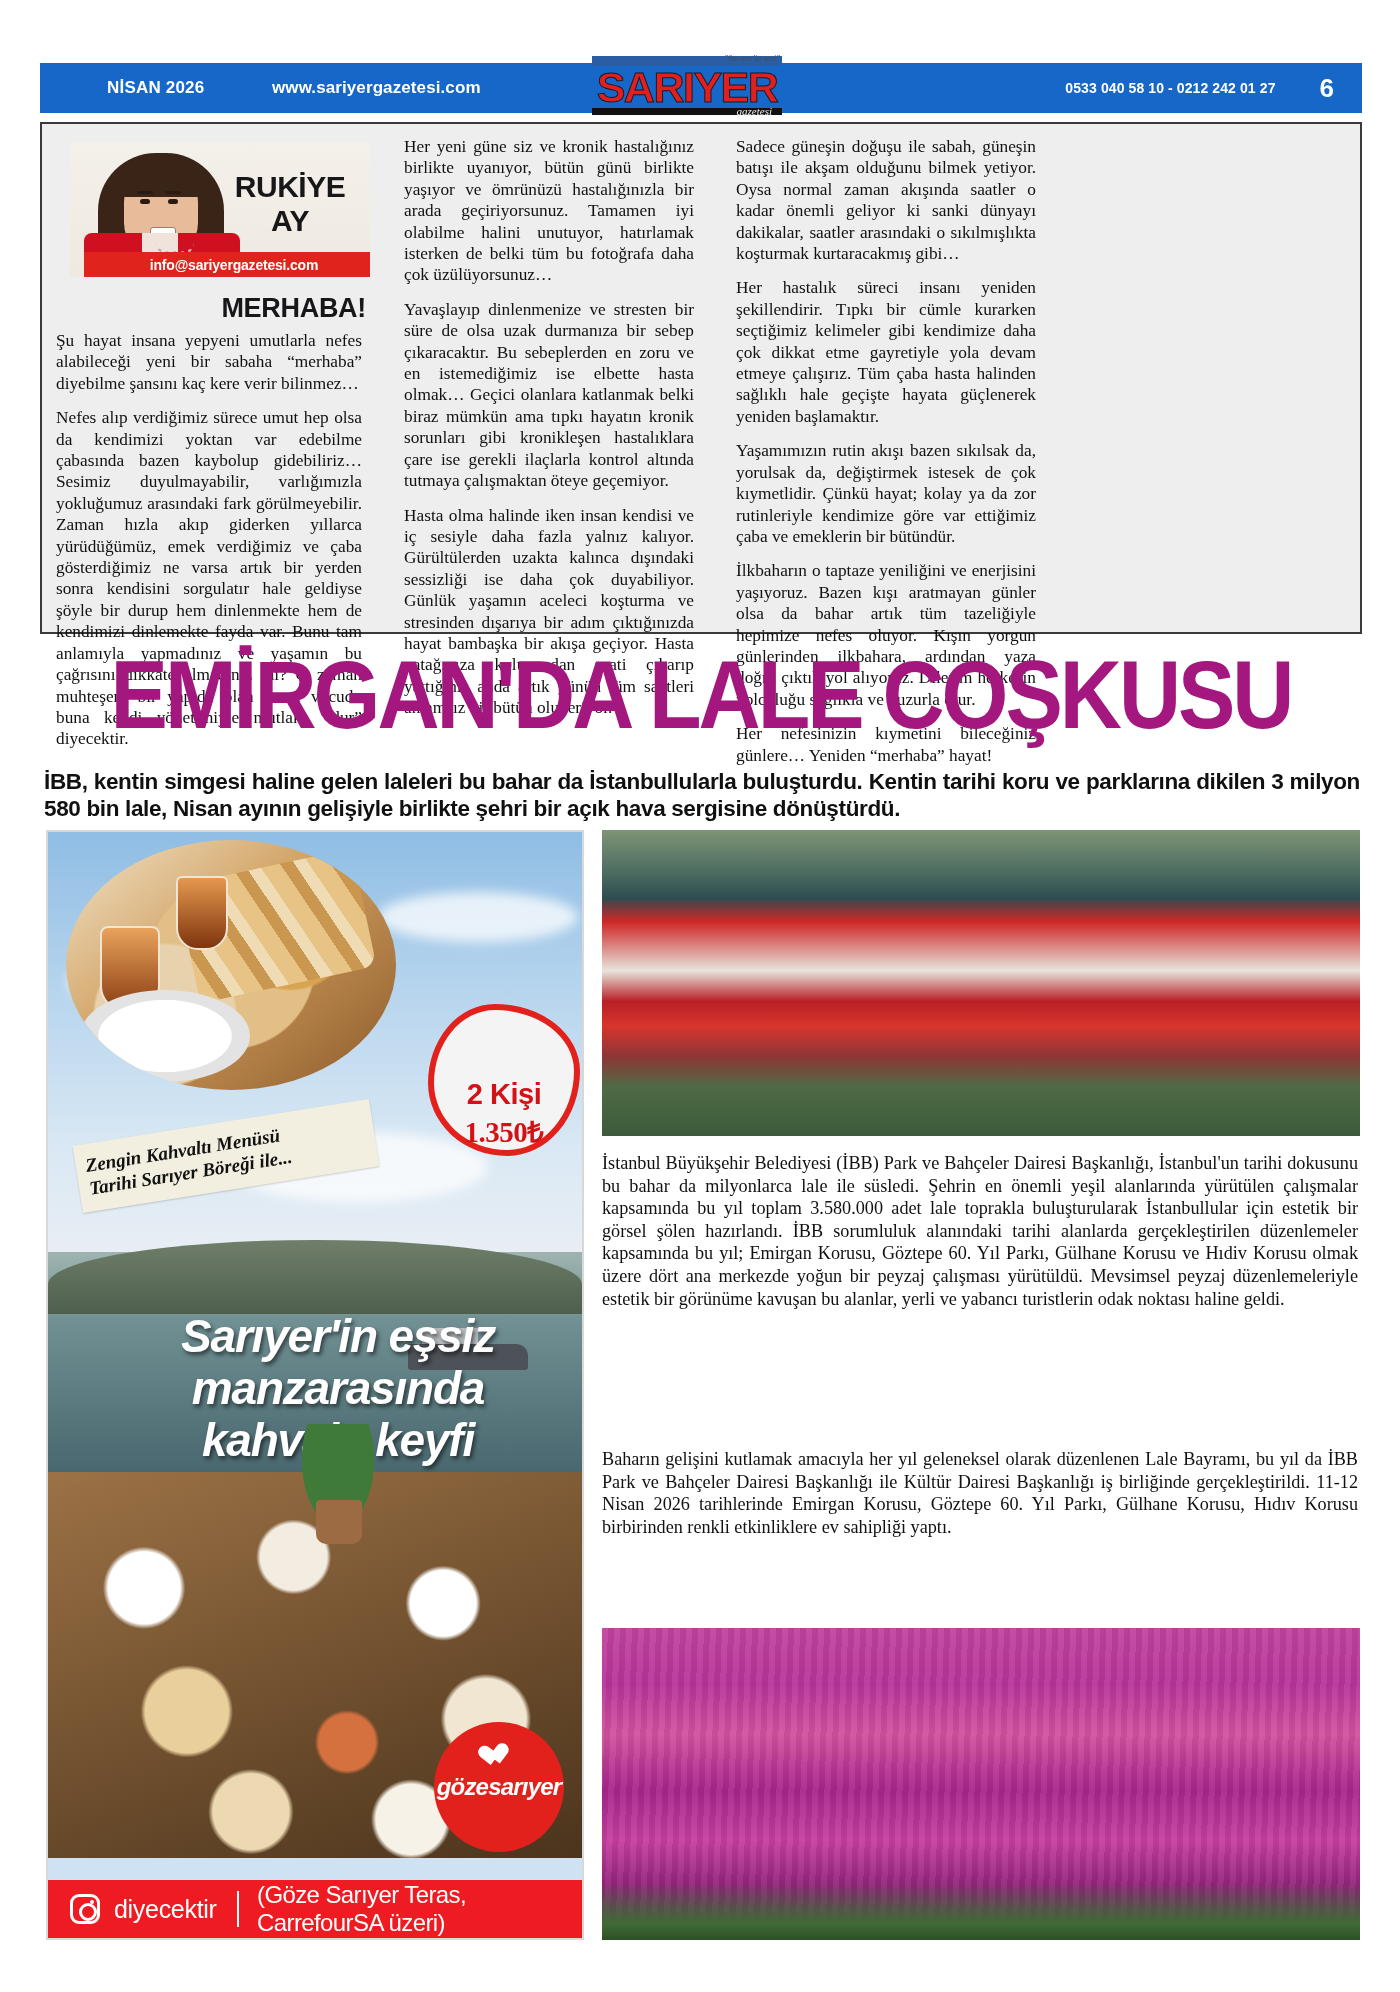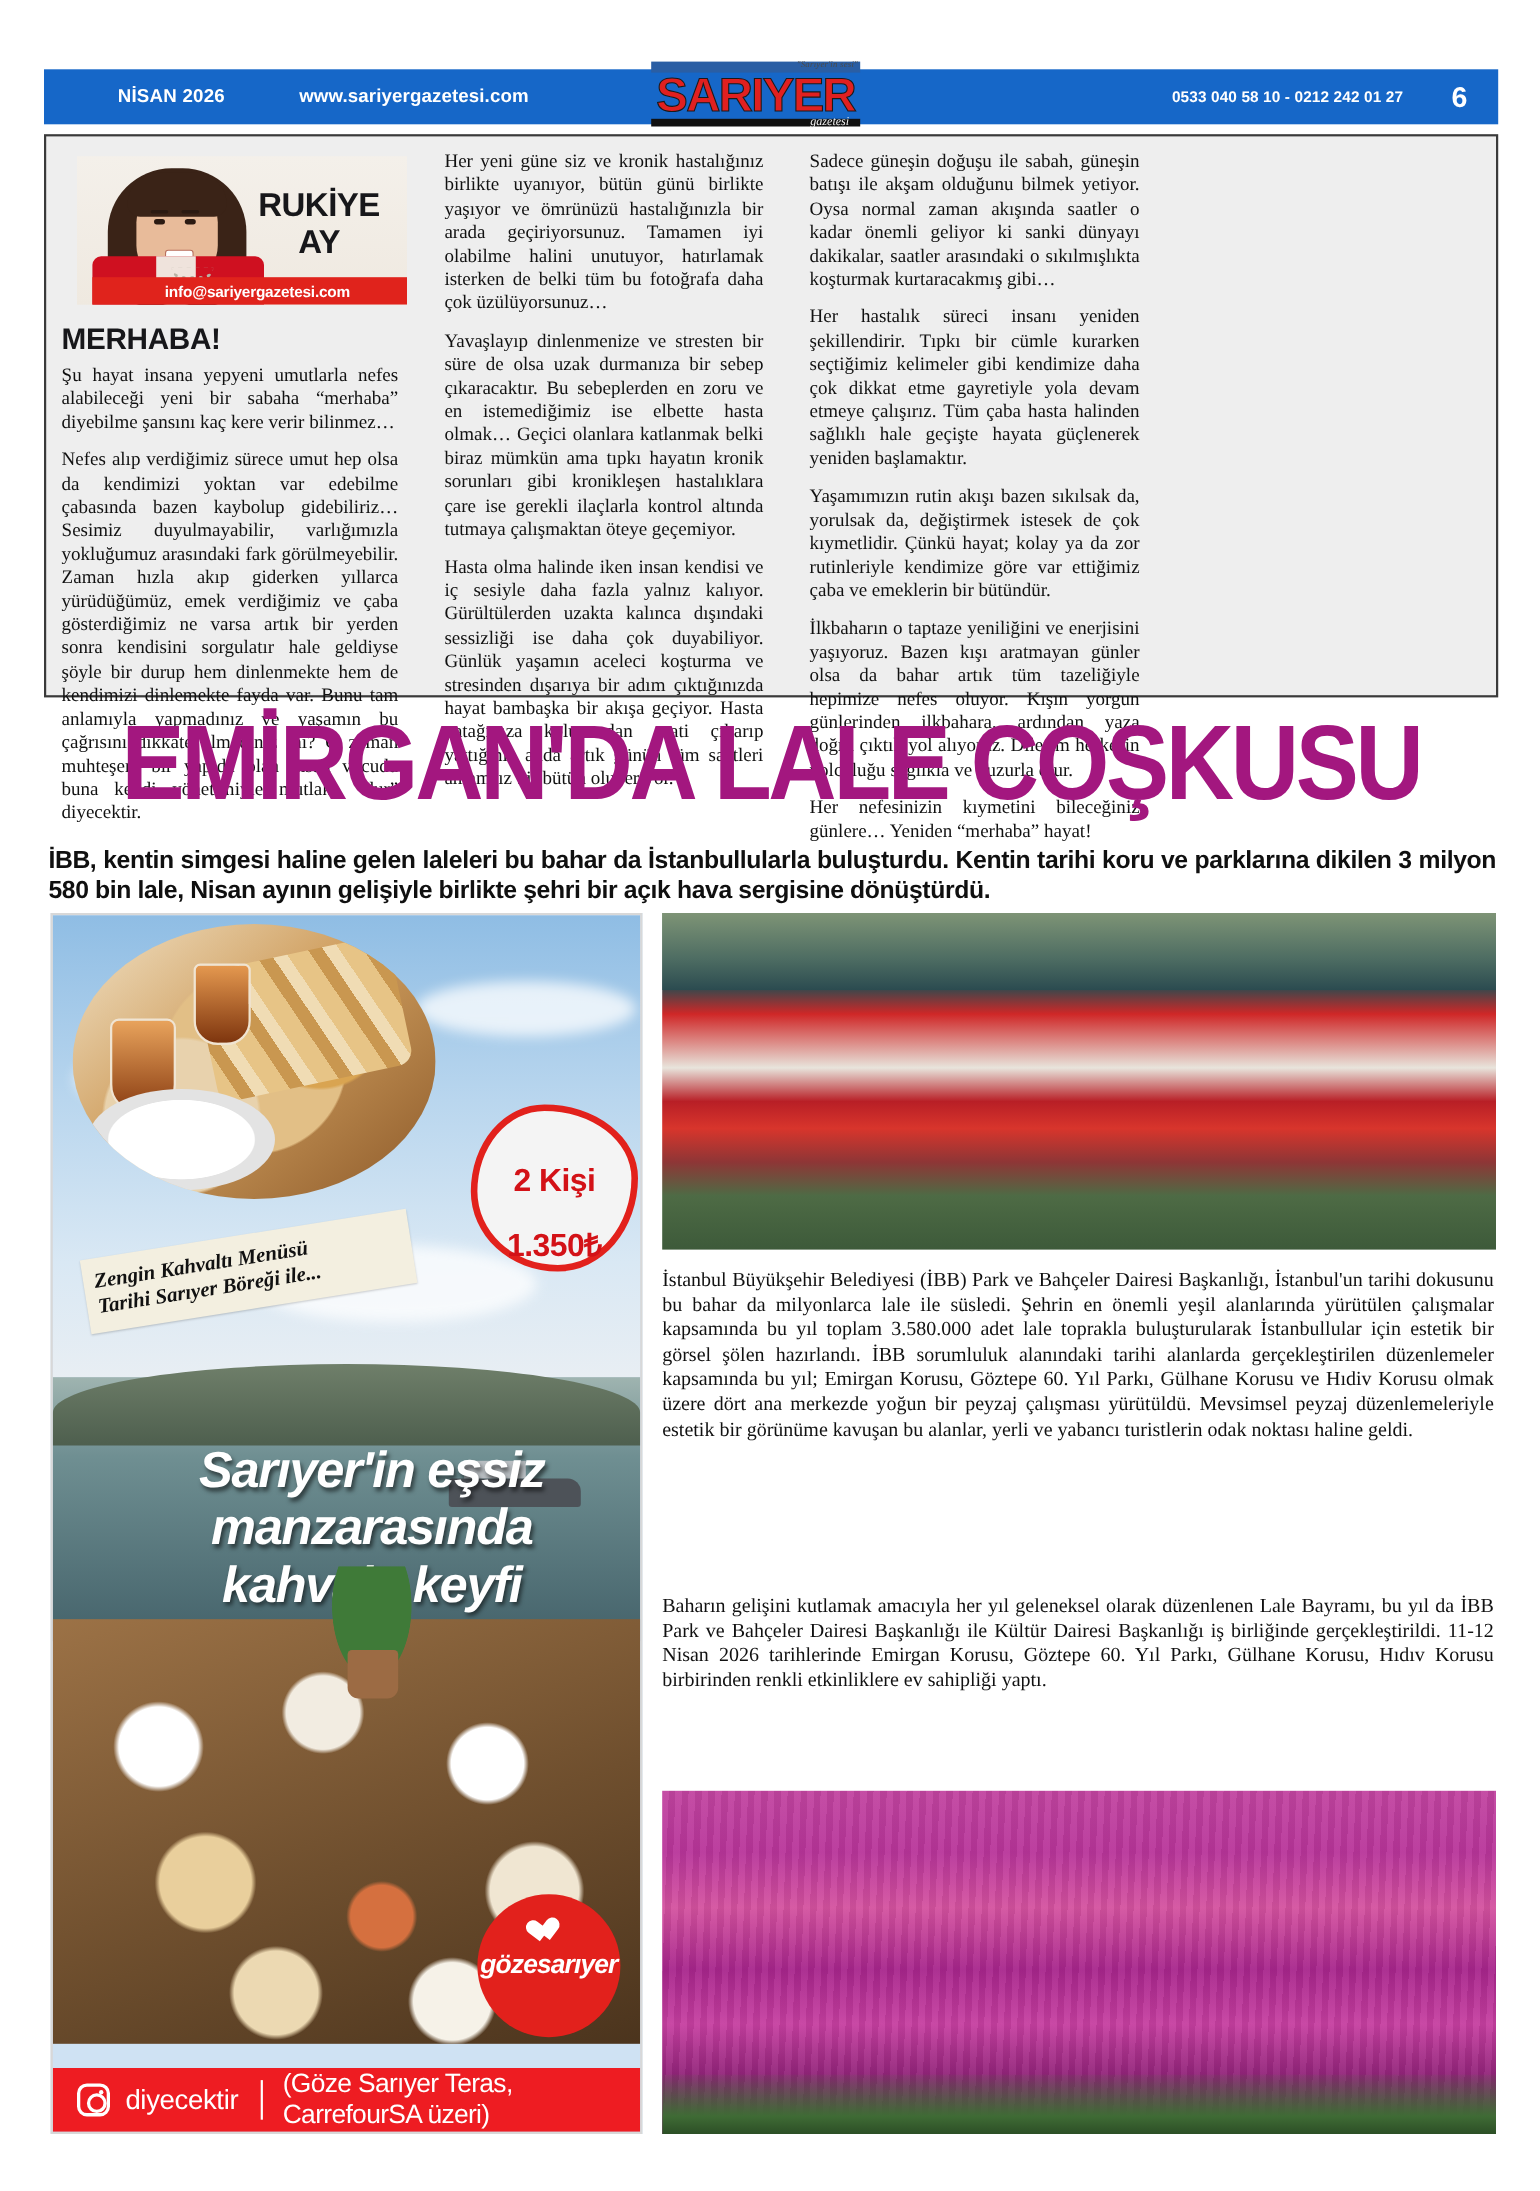--- a/index.html
+++ b/index.html
@@ -119,21 +119,21 @@
     font-size: 30px; line-height: 34px; color:#17171a; letter-spacing:-.5px;
     width: 140px;
   }
   .emailbar {
     position:absolute; left: 14px; bottom: 0px; width: 300px; height: 25px;
     background:#e0231c; color:#fff;
     font-size: 14px; font-weight:600; display:flex; align-items:center; justify-content:center;
     letter-spacing:-.2px;
   }
   .merhaba {
-    text-align:left; font-weight:700; font-size: 27px; color:#17171a;
+    text-align:right; font-weight:700; font-size: 27px; color:#17171a;
     margin: 16px 0 6px 0; letter-spacing:-.3px;
   }
   .serif-col {
     font-family:"Liberation Serif", serif;
     font-size: 17.3px; line-height: 21.4px; color:#111;
     text-align: justify; hyphens: auto;
   }
   .serif-col p { margin-bottom: 13px; }
   .colm-mid, .colm-right {
     width: 322px; padding: 4px 16px 0 16px;
@@ -204,21 +204,21 @@
   .price-badge {
     position:absolute; right: 2px; top: 172px;
     width: 152px; height: 152px;
     background: #f4f4f4;
     border: 6px solid #e2211c;
     border-radius: 44% 56% 48% 52% / 52% 44% 56% 48%;
     display:flex; flex-direction:column; align-items:center; justify-content:flex-end;
     color:#d31217;
   }
   .price-badge .l1 { font-size: 29px; font-weight: 700; letter-spacing:-.5px;}
-  .price-badge .l2 { font-size: 29px; font-weight: 700; letter-spacing:-.5px; margin-top:20px;}
+  .price-badge .l2 { font-size: 29px; font-weight: 700; letter-spacing:-.5px; margin-top:0;font-family:Liberation Serif, serif;}
   .menu-ribbon {
     position:absolute; left: 28px; top: 290px;
     width: 300px; padding: 10px 10px 12px 10px;
     background:#f3efe0;
     transform: rotate(-9deg);
     font-family:"Liberation Serif", serif;
     font-style: italic; font-weight:700; color:#111;
     font-size: 19px; line-height: 23px;
     box-shadow: 0 1px 2px rgba(0,0,0,.18);
   }

